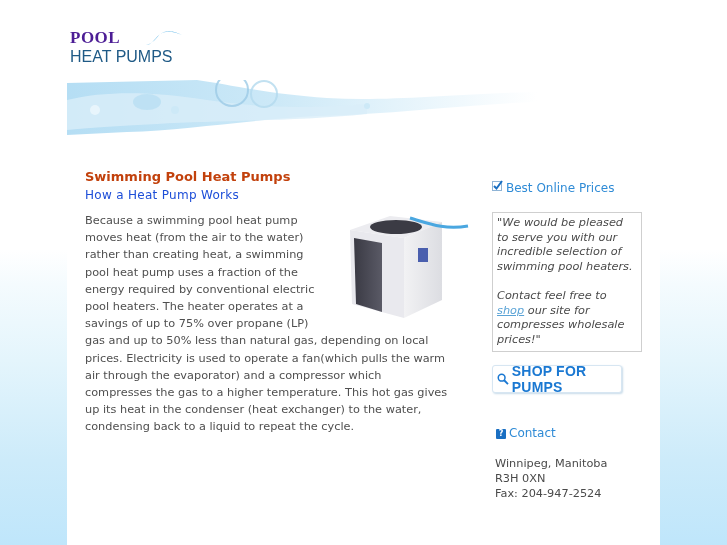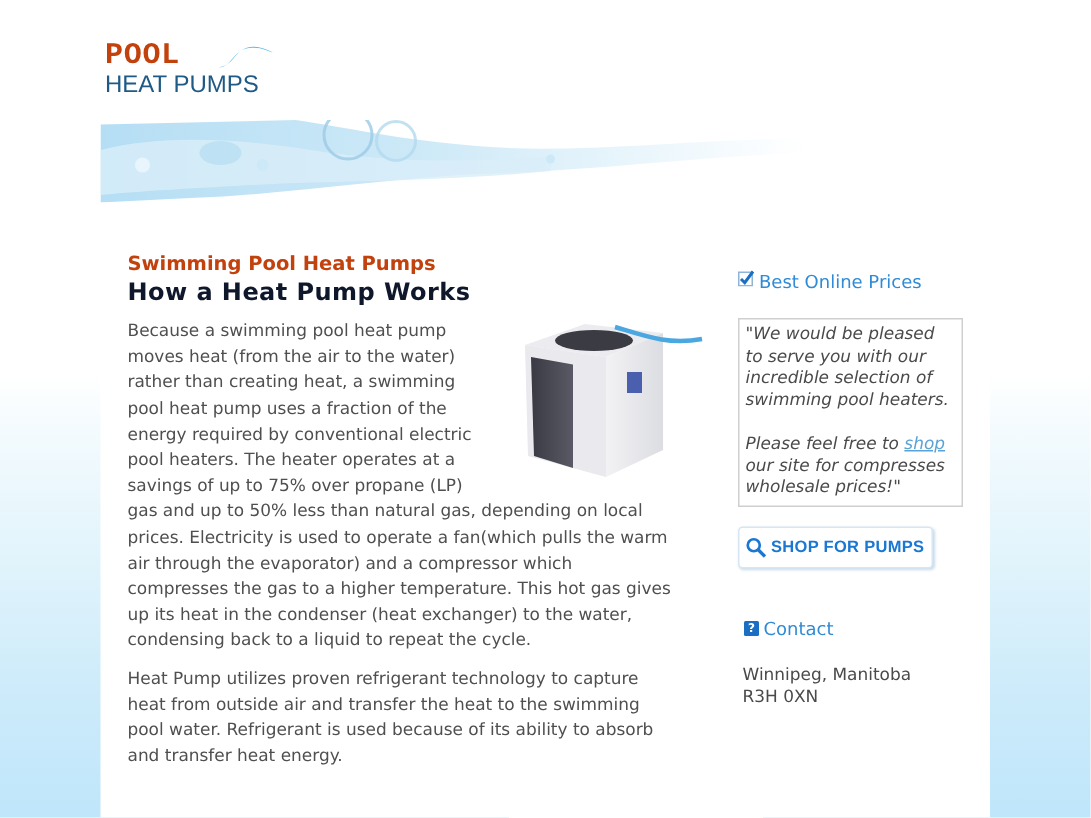--- a/index.html
+++ b/index.html
@@ -5,35 +5,35 @@
   html, body { margin:0; padding:0; }
   body {
     width:727px; height:545px; overflow:hidden; position:relative;
     background: linear-gradient(to bottom, #ffffff 0px, #ffffff 250px, #f4fbfe 285px, #e4f5fc 360px, #cdebfa 460px, #bfe6fb 545px);
     font-family: "DejaVu Sans", sans-serif;
   }
   .page {
     position:absolute; left:67px; top:0; width:593px; height:545px; background:#ffffff;
   }
   .logo { position:absolute; left:70px; top:28px; width:120px; height:40px; }
-  .logo-pool { position:absolute; left:0; top:0; font-family:Liberation Mono, monospace; font-weight:bold; font-size:20px; color:#c2410c; letter-spacing:0.5px; line-height:20px; }
+  .logo-pool { position:absolute; left:0; top:0; font-family:Liberation Serif, serif; font-weight:bold; font-size:17px; color:#4c1d95; letter-spacing:0.5px; line-height:20px; }
   .logo-heat { position:absolute; left:0; top:20px; font-family:"Liberation Sans", sans-serif; font-size:16px; color:#1f5a86; line-height:17px; letter-spacing:0px; }
   .logo-wave { position:absolute; left:74px; top:1px; }
   .banner { position:absolute; left:67px; top:80px; width:470px; height:55px; }
   .main { position:absolute; left:85px; top:168px; width:380px; color:#4a4a4a; }
   .title { font-size:13px; font-weight:bold; color:#c2410c; margin:0; line-height:17px; }
-  .subtitle { font-size:16px; font-weight:bold; color:#0f172a; margin:2px 0 9px 0; line-height:16px; letter-spacing:0.3px; }
+  .subtitle { font-size:12px; font-weight:normal; color:#1d4ed8; margin:2px 0 9px 0; line-height:16px; letter-spacing:0.3px; }
   .p { font-size:11.3px; line-height:17.2px; margin:0 16px 8px 0; color:#4f4f4f; }
   .product-img { float:right; width:140px; height:112px; margin:-4px -5px 4px 8px; position:relative; }
   .side { position:absolute; left:492px; top:180px; width:150px; font-size:11.5px; }
   .side-head { color:#2f8bd6; font-size:12px; line-height:17px; display:flex; gap:3px; }
   .quote-box { margin-top:15px; border:1px solid #cfcfcf; padding:3px 4px 4px 4px; width:140px; font-style:italic; font-size:11.3px; line-height:14.6px; color:#4a4a4a; }
   .quote-box a { color:#5aa3d6; text-decoration:underline; }
   .shop-btn { margin-top:13px; width:130px; height:28px; border:1px solid #d7e6f2; border-radius:3px; box-shadow:1px 1px 2px #c8dbe9; background:#fff; display:flex; align-items:center; padding-left:4px; box-sizing:border-box; gap:3px; cursor:pointer; }
-  .shop-btn span.lbl { font-family:"Liberation Sans", sans-serif; font-weight:bold; font-size:11px; color:#1a78d2; letter-spacing:0.2px; }
+  .shop-btn span.lbl { font-family:"Liberation Sans", sans-serif; font-weight:bold; font-size:14px; color:#1a78d2; letter-spacing:0.2px; }
   .contact-head { margin-top:32px; color:#2f8bd6; font-size:12px; line-height:17px; display:flex; align-items:center; gap:3px; margin-left:4px; }
   .address { margin-top:14px; margin-left:3px; color:#4a4a4a; font-size:11.3px; line-height:15px; }
   .qicon { display:inline-block; width:10px; height:10px; background:#1a6fc2; color:#fff; font-size:8px; font-weight:bold; line-height:10px; text-align:center; border-radius:1px; }
 </style>
 </head>
 <body>
 
 <div class="page"></div>
 
 <div class="logo">
@@ -79,44 +79,44 @@
     </defs>
     <path d="M20 22 L60 8 L112 14 L74 30 Z" fill="#ececf0"></path>
     <ellipse cx="66" cy="19" rx="26" ry="7" fill="#3b3b44"></ellipse>
     <path d="M20 22 L74 30 L74 110 L22 96 Z" fill="#e9e9ee"></path>
     <path d="M24 30 L52 35 L52 104 L26 96 Z" fill="url(#side)"></path>
     <path d="M74 30 L112 14 L112 92 L74 110 Z" fill="url(#front)"></path>
     <rect x="88" y="40" width="10" height="14" fill="#4a5fae"></rect>
     <path d="M80 10 C100 16 115 22 138 18" stroke="#4aa7e0" stroke-width="3" fill="none"></path>
   </svg>
   <p class="p">Because a swimming pool heat pump moves heat (from the air to the water) rather than creating heat, a swimming pool heat pump uses a fraction of the energy required by conventional electric pool heaters. The heater operates at a savings of up to 75% over propane (LP) gas and up to 50%  less than natural gas, depending on local prices.   Electricity is used to operate a fan(which pulls the warm air through the evaporator) and a compressor which compresses the gas to a higher temperature. This hot gas gives up its heat in the condenser (heat exchanger) to the water, condensing back to a liquid to repeat the cycle.</p>
-  <p class="p">Heat Pump utilizes proven refrigerant technology to capture heat from outside air and transfer the heat to the swimming pool water.   Refrigerant is used because of its ability to absorb and transfer heat energy.</p>
 </div>
 
 <div class="side">
   <div class="side-head">
     <svg width="11" height="11" viewBox="0 0 11 11">
       <rect x="0.5" y="1.5" width="9" height="9" fill="#fff" stroke="#8fb4d6"></rect>
       <path d="M2 6 L4.5 8.5 L10 1" stroke="#1a6fc2" stroke-width="2" fill="none"></path>
     </svg>
     <span>Best Online Prices</span>
   </div>
   <div class="quote-box">
     <div>"We would be pleased to serve you with our incredible selection of swimming pool heaters.</div>
     <div style="height:14.6px"></div>
-    <div><span>Please feel free to </span><a>shop</a><span> our site for compresses wholesale prices!"</span></div>
+    <div><span>Contact feel free to </span><a>shop</a><span> our site for compresses wholesale prices!"</span></div>
   </div>
   <div class="shop-btn">
     <svg width="14" height="14" viewBox="0 0 14 14">
       <circle cx="5.5" cy="5.5" r="4" stroke="#1a78d2" stroke-width="1.8" fill="none"></circle>
       <path d="M8.5 8.5 L13 13" stroke="#1a78d2" stroke-width="2.2"></path>
     </svg>
     <span class="lbl">SHOP FOR PUMPS</span>
   </div>
   <div class="contact-head">
     <span class="qicon">?</span>
     <span>Contact</span>
   </div>
   <div class="address">
     <div>Winnipeg, Manitoba</div>
     <div>R3H 0XN</div>
+    <div>Fax: 204-947-2524</div>
   </div>
 </div>
 
 </body></html>

